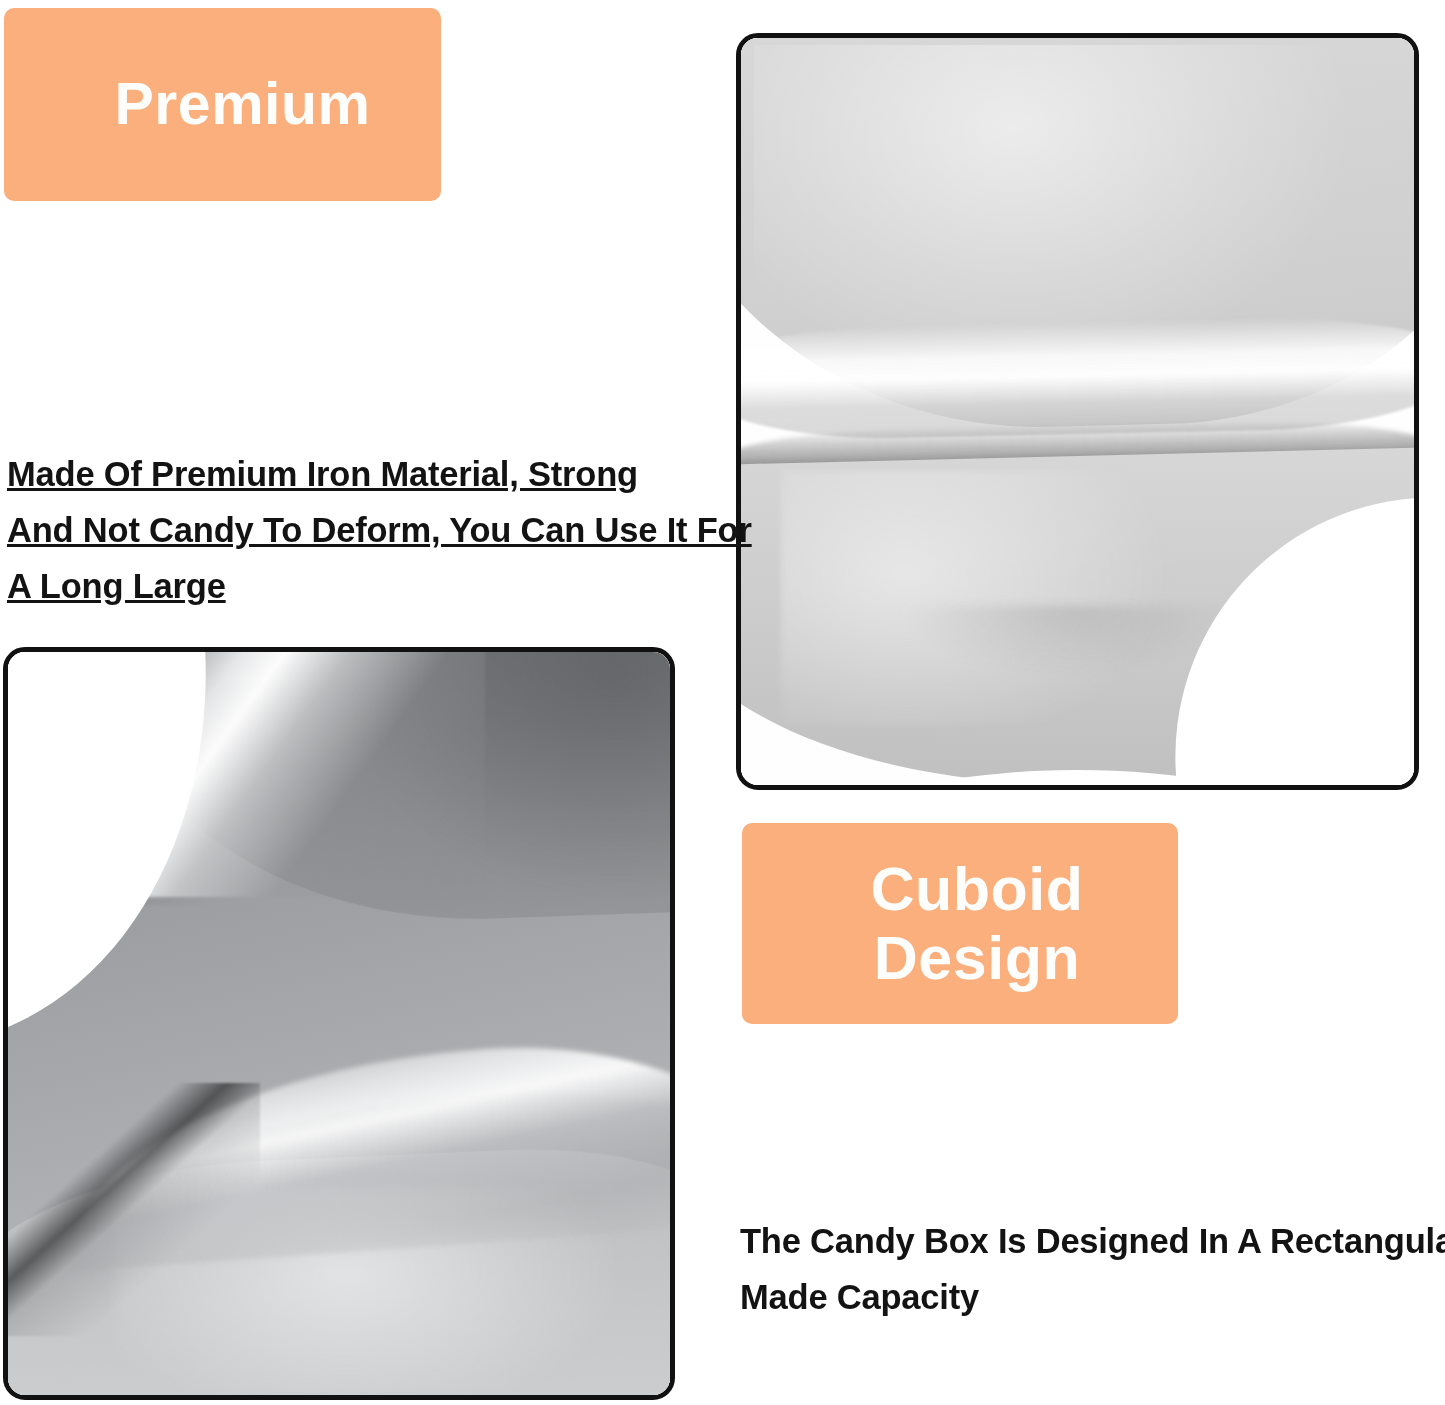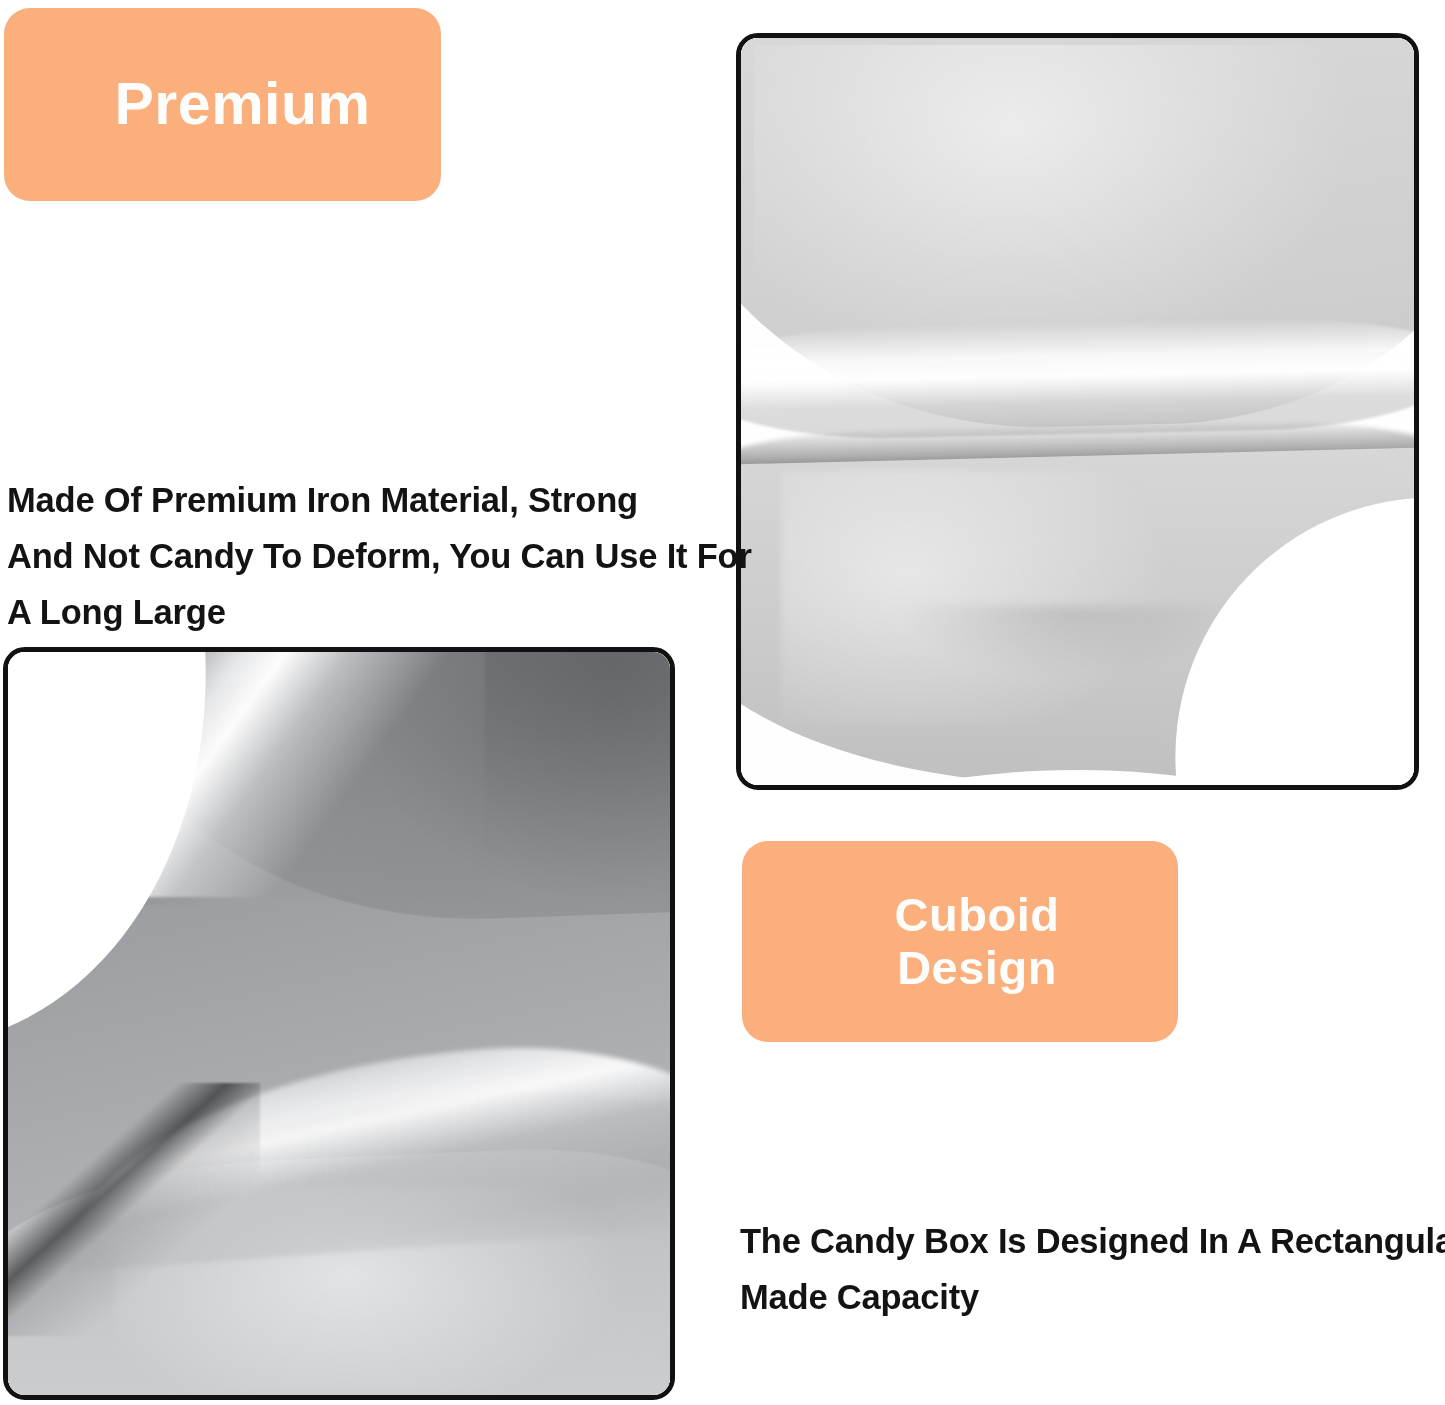--- a/index.html
+++ b/index.html
@@ -12,55 +12,55 @@
   .canvas {
     position:relative;
     width:1445px; height:1405px;
     background:#ffffff;
   }
 
   
   .badge {
     position:absolute;
     background:#fbaf7c;
-    border-radius:26px;
+    border-radius:10px;
     display:flex;
     flex-direction:column;
     align-items:center;
     justify-content:center;
     color:#fdfdfb;
     font-weight:bold;
     letter-spacing:0.5px;
     line-height:1.12;
     text-align:center;
   }
   #badge-premium {
     left:4px; top:8px;
     width:437px; height:193px;
     font-size:59px;
     padding-left:40px;
   }
   #badge-cuboid {
-    left:742px; top:841px;
+    left:742px; top:823px;
     width:436px; height:201px;
-    font-size:47px;
+    font-size:61px;
     padding-left:34px;
   }
   .badge .line { display:block; white-space:nowrap; }
 
   
   .body-text {
     position:absolute;
     color:#131313;
     font-weight:bold;
     font-size:34.5px;
     line-height:56px;
     letter-spacing:-0.2px;
   }
-  #text-premium { left:7px; top:472px; width:730px; }
+  #text-premium { left:7px; top:446px; width:730px;text-decoration:underline; }
   #text-cuboid  { left:740px; top:1213px; width:706px; }
   .body-text .line { display:block; white-space:nowrap; }
 
   
   .photo-panel {
     position:absolute;
     border:5px solid #111111;
     border-radius:22px;
     overflow:hidden;
     background:#ffffff;

